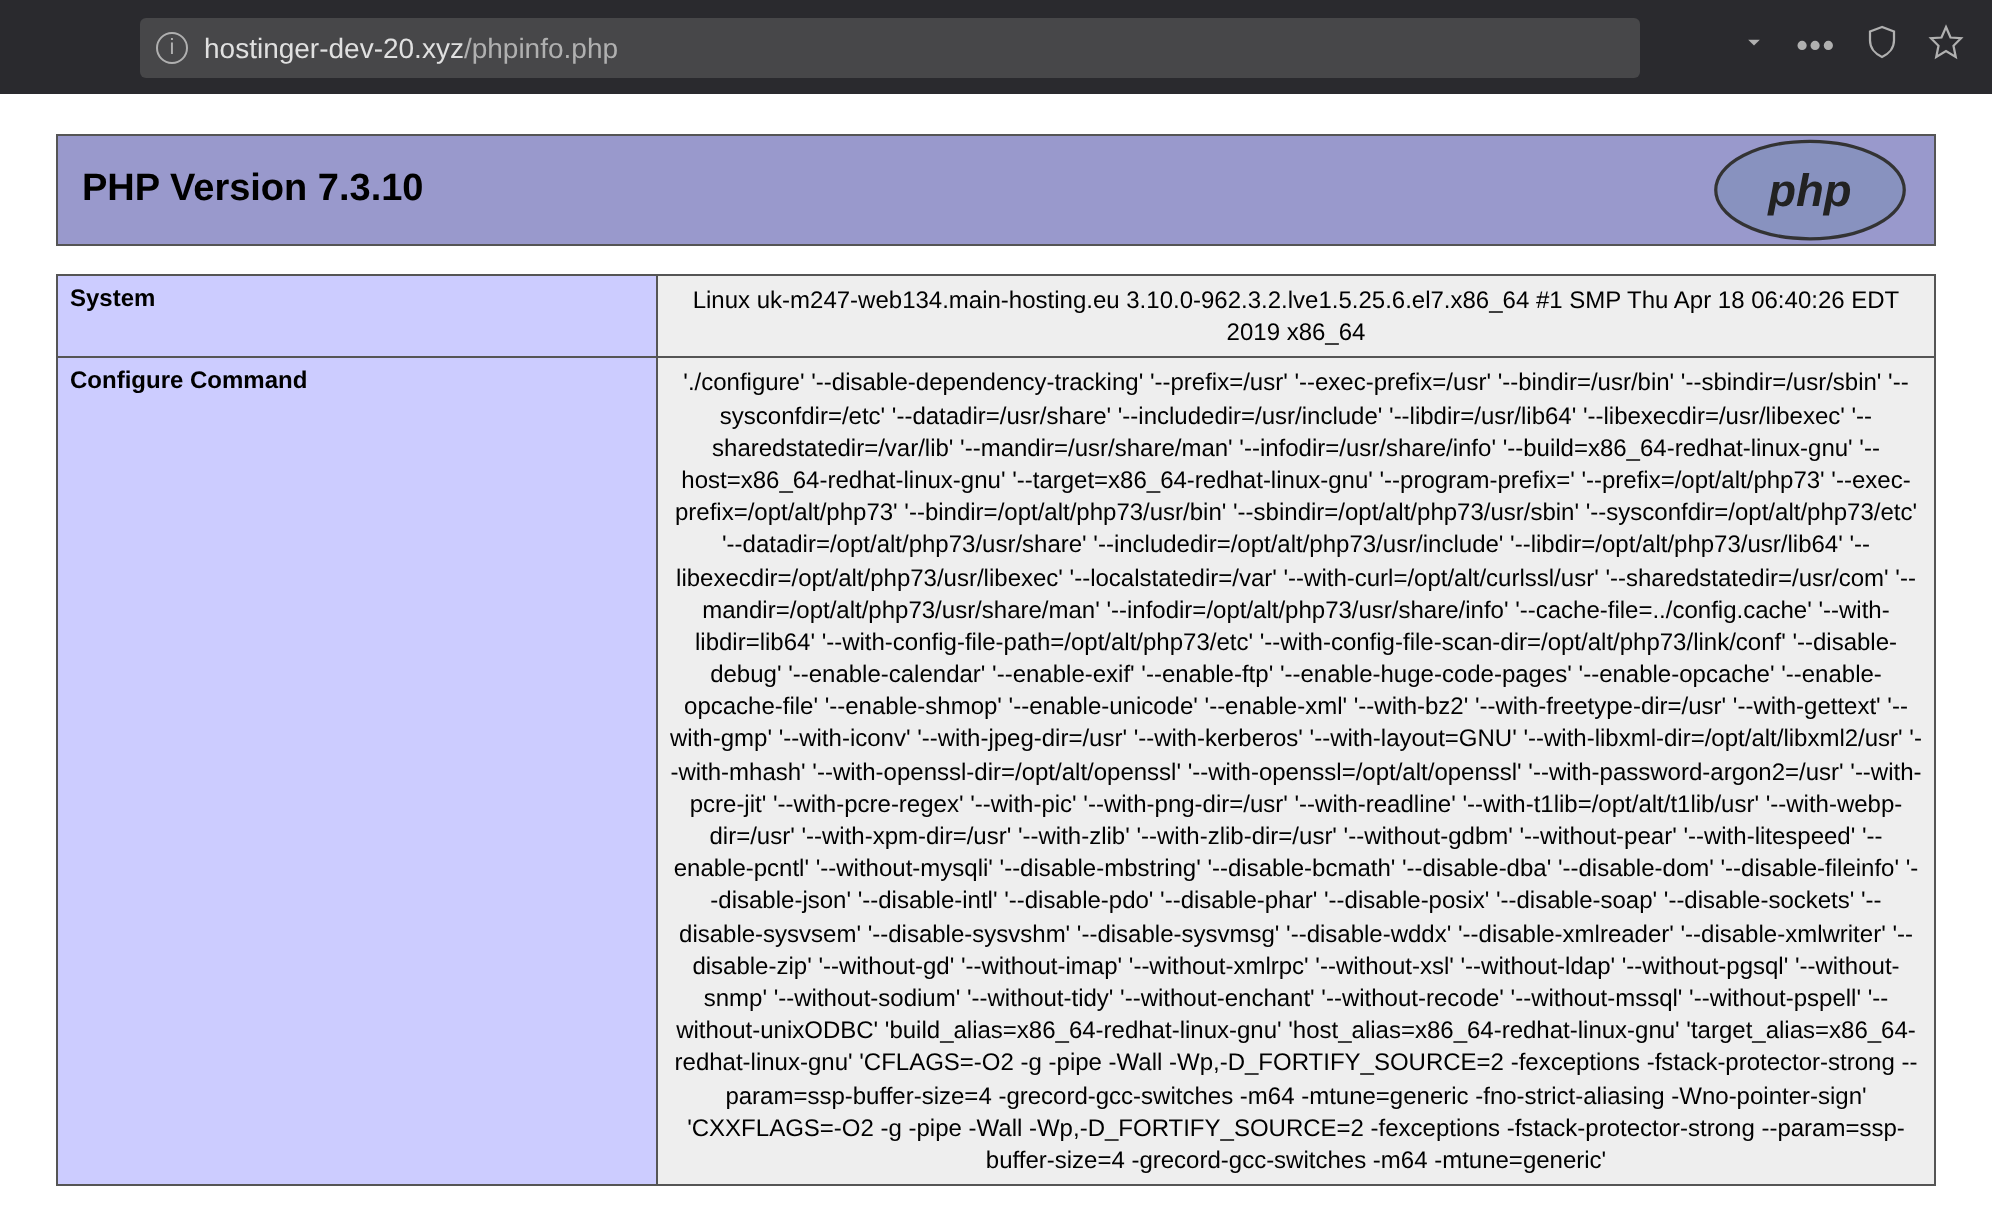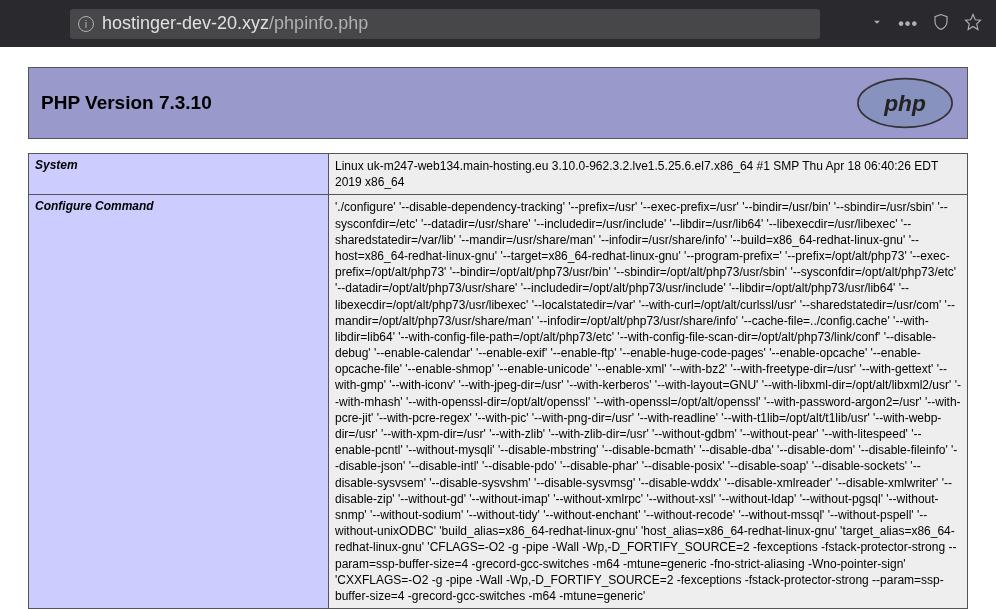--- a/index.html
+++ b/index.html
@@ -41,21 +41,21 @@
       border-radius: 50%;
       width: 16px;
       height: 16px;
       display: inline-flex;
       align-items: center;
       justify-content: center;
       font-size: 11px;
     }
     .url-text {
       color: #b0b0b0;
-      font-size: 18px;
+      font-size: 14px;
       text-align: right;
     }
     .url-text .domain {
       color: #e0e0e0;
     }
     .toolbar-icons {
       display: flex;
       gap: 14px;
       align-items: center;
       color: #b0b0b0;
@@ -74,21 +74,21 @@
     .content {
       padding: 20px 28px;
     }
     .header-box {
       border: 1px solid #555;
       background: #9999cc;
       padding: 8px 12px;
       display: flex;
       align-items: center;
       justify-content: space-between;
-      height: 72px;
+      height: 56px;
     }
     .header-title {
       font-weight: bold;
       font-size: 19px;
       color: #000;
     }
     .php-logo {
       width: 100px;
       height: 52px;
     }
@@ -102,27 +102,27 @@
       border: 1px solid #555;
       padding: 4px 6px;
       vertical-align: top;
       text-align: left;
     }
     .info-table td.label {
       background: #ccccff;
       font-weight: bold;
       width: 300px;
       color: #000;
-      font-style: italic;
     }
     .info-table td.value {
       background: #eeeeee;
       color: #000;
       word-break: break-word;
       line-height: 1.35;
+      text-align: center;
     }
   </style>
 </head>
 <body>
 
 <div class="browser-chrome">
   <div class="url-bar">
     <span class="url-info-icon">i</span>
     <span class="url-text">
       <span class="domain">hostinger-dev-20.xyz</span><span>/phpinfo.php</span>

